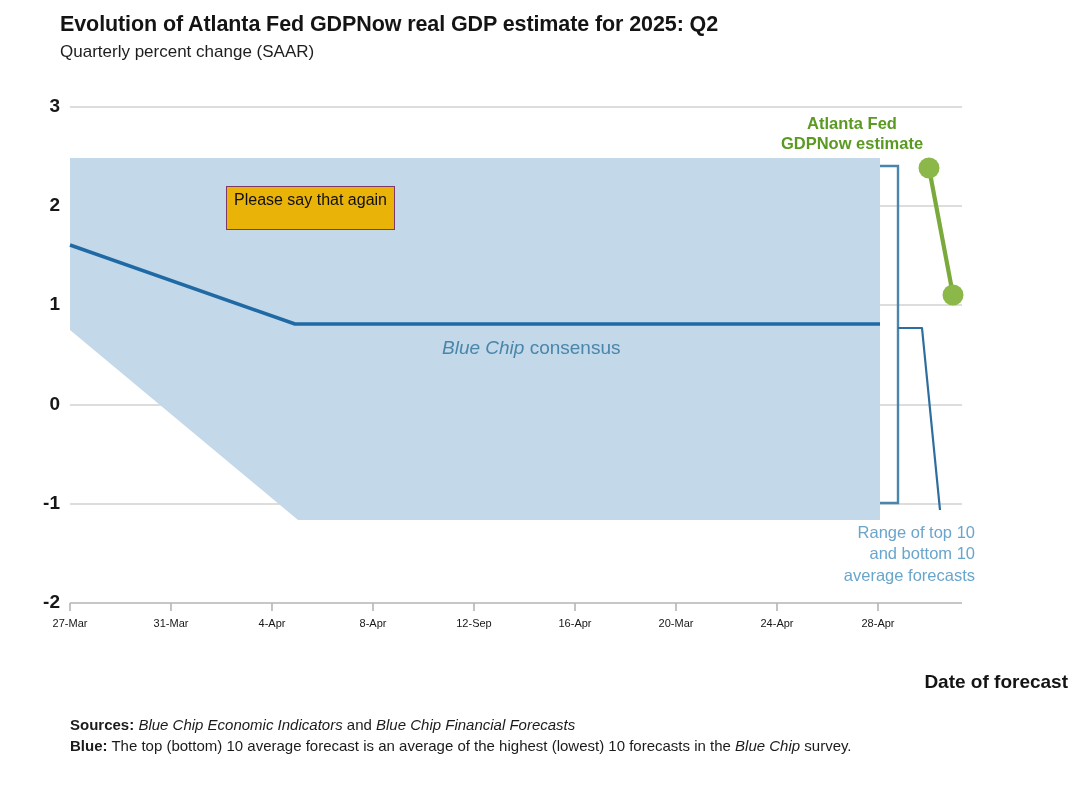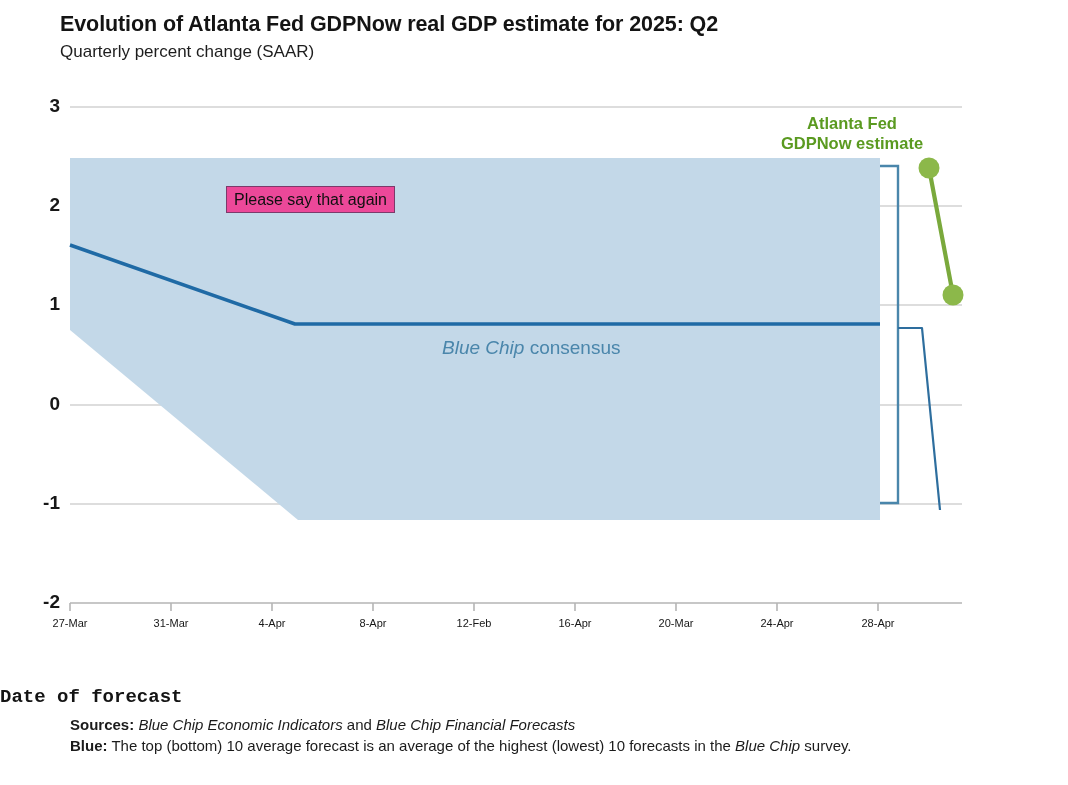--- a/index.html
+++ b/index.html
@@ -96,41 +96,40 @@
     line-height: 1.3;
     text-align: right;
     white-space: nowrap;
   }
 
   
   #tooltip {
     position: absolute;
     left: 226px;
     top: 186px;
-    padding: 2px 7px 1px 7px;
-    background: #ec4899;
+    padding: 2px 7px 18px 7px;
+    background: #eab308;
     border: 1px solid #7c3a6b;
     font-size: 16px;
     color: #101010;
     white-space: nowrap;
     line-height: 1.35;
     box-sizing: border-box;
   }
 
   
   .axis-caption {
     position: absolute;
-    top: 686px;
+    top: 671px;
     left: 0;
     width: 1068px;
-    text-align: left;
+    text-align: right;
     font-size: 19px;
     font-weight: bold;
     color: #141414;
-    font-family: Liberation Mono, monospace;
   }
   .notes {
     position: absolute;
     left: 70px;
     top: 714px;
     width: 900px;
     font-size: 15px;
     line-height: 1.42;
     color: #1b1b1b;
   }
@@ -187,33 +186,38 @@
     <div class="ylabel" style="left:20px; top:194px;">2</div>
     <div class="ylabel" style="left:20px; top:293px;">1</div>
     <div class="ylabel" style="left:20px; top:393px;">0</div>
     <div class="ylabel" style="left:20px; top:492px;">-1</div>
     <div class="ylabel" style="left:20px; top:591px;">-2</div>
 
     <div class="xlabel" style="left:20px;">27-Mar</div>
     <div class="xlabel" style="left:121px;">31-Mar</div>
     <div class="xlabel" style="left:222px;">4-Apr</div>
     <div class="xlabel" style="left:323px;">8-Apr</div>
-    <div class="xlabel" style="left:424px;">12-Feb</div>
+    <div class="xlabel" style="left:424px;">12-Sep</div>
     <div class="xlabel" style="left:525px;">16-Apr</div>
     <div class="xlabel" style="left:626px;">20-Mar</div>
     <div class="xlabel" style="left:727px;">24-Apr</div>
     <div class="xlabel" style="left:828px;">28-Apr</div>
 
     <div class="ann-green" style="left:752px; top:113px; width:200px;">
       <div>Atlanta Fed</div>
       <div>GDPNow estimate</div>
     </div>
 
     <div class="ann-blue-consensus" style="left:442px; top:337px;"><i>Blue Chip</i><span> consensus</span></div>
 
+    <div class="ann-range" style="left:720px; top:522px; width:255px;">
+      <div>Range of top 10</div>
+      <div>and bottom 10</div>
+      <div>average forecasts</div>
+    </div>
 
     <div id="tooltip">Please say that again</div>
   </div>
 
   <div class="axis-caption">Date of forecast</div>
 
   <div class="notes">
     <div><b>Sources:</b><span> </span><i>Blue Chip Economic Indicators</i><span> and </span><i>Blue Chip Financial Forecasts</i></div>
     <div><b>Blue:</b><span> The top (bottom) 10 average forecast is an average of the highest (lowest) 10 forecasts in the </span><i>Blue Chip</i><span> survey.</span></div>
   </div>

